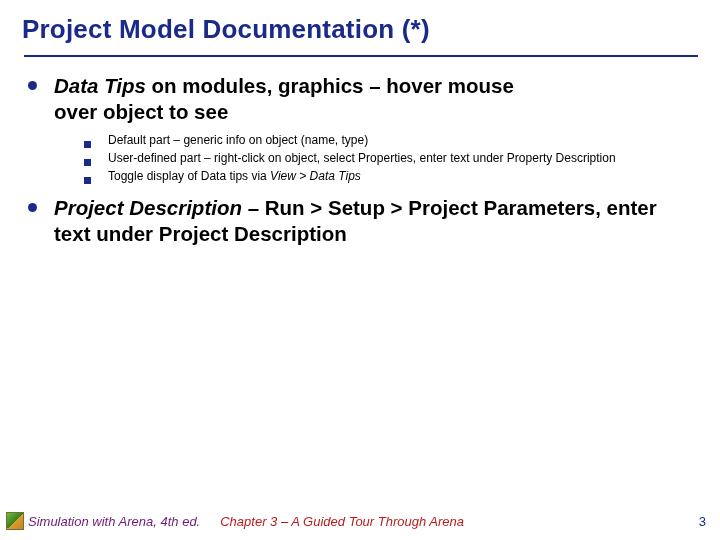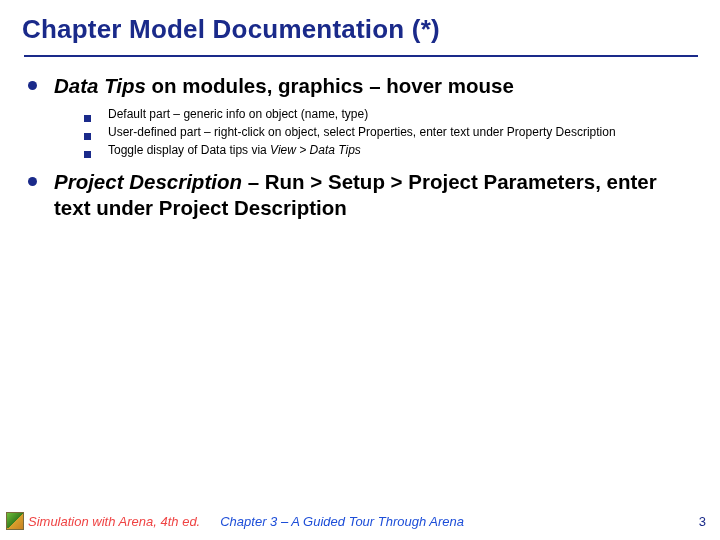--- a/index.html
+++ b/index.html
@@ -97,47 +97,48 @@
     .footer-icon {
       width: 18px;
       height: 18px;
       margin-right: 4px;
       background: linear-gradient(135deg,#6fbf3a 0%, #3a7f1e 50%, #d9a12e 50%, #c78020 100%);
       border: 1px solid #7a6a3b;
       flex-shrink: 0;
     }
     .footer-left {
       flex: 0 0 auto;
-      color: #ef4444;
+      color: #701a75;
     }
     .footer-center {
       flex: 1 1 auto;
       text-align: left;
       padding-left: 20px;
-      color: #1d4ed8;
+      color: #b91c1c;
     }
     .footer-right {
       flex: 0 0 auto;
       font-style: normal;
       color: #1a2a8a;
     }
   </style>
 </head>
 <body>
 
 <div class="slide">
 
-  <div class="title">Chapter Model Documentation (*)</div>
+  <div class="title">Project Model Documentation (*)</div>
   <div class="title-rule"></div>
 
   <div class="content">
     <ul class="level1">
 
       <li>
         <span class="b i">Data Tips</span><span class="b"> on modules, graphics – hover mouse</span><br>
+        <span class="b">over object to see</span>
         <ul class="level2">
           <li>Default part – generic info on object (name, type)</li>
           <li>User-defined part – right-click on object, select Properties, enter text under Property Description</li>
           <li>
             <span>Toggle display of Data tips via </span><span class="i">View &gt; Data Tips</span>
           </li>
         </ul>
       </li>
 
       <li>

